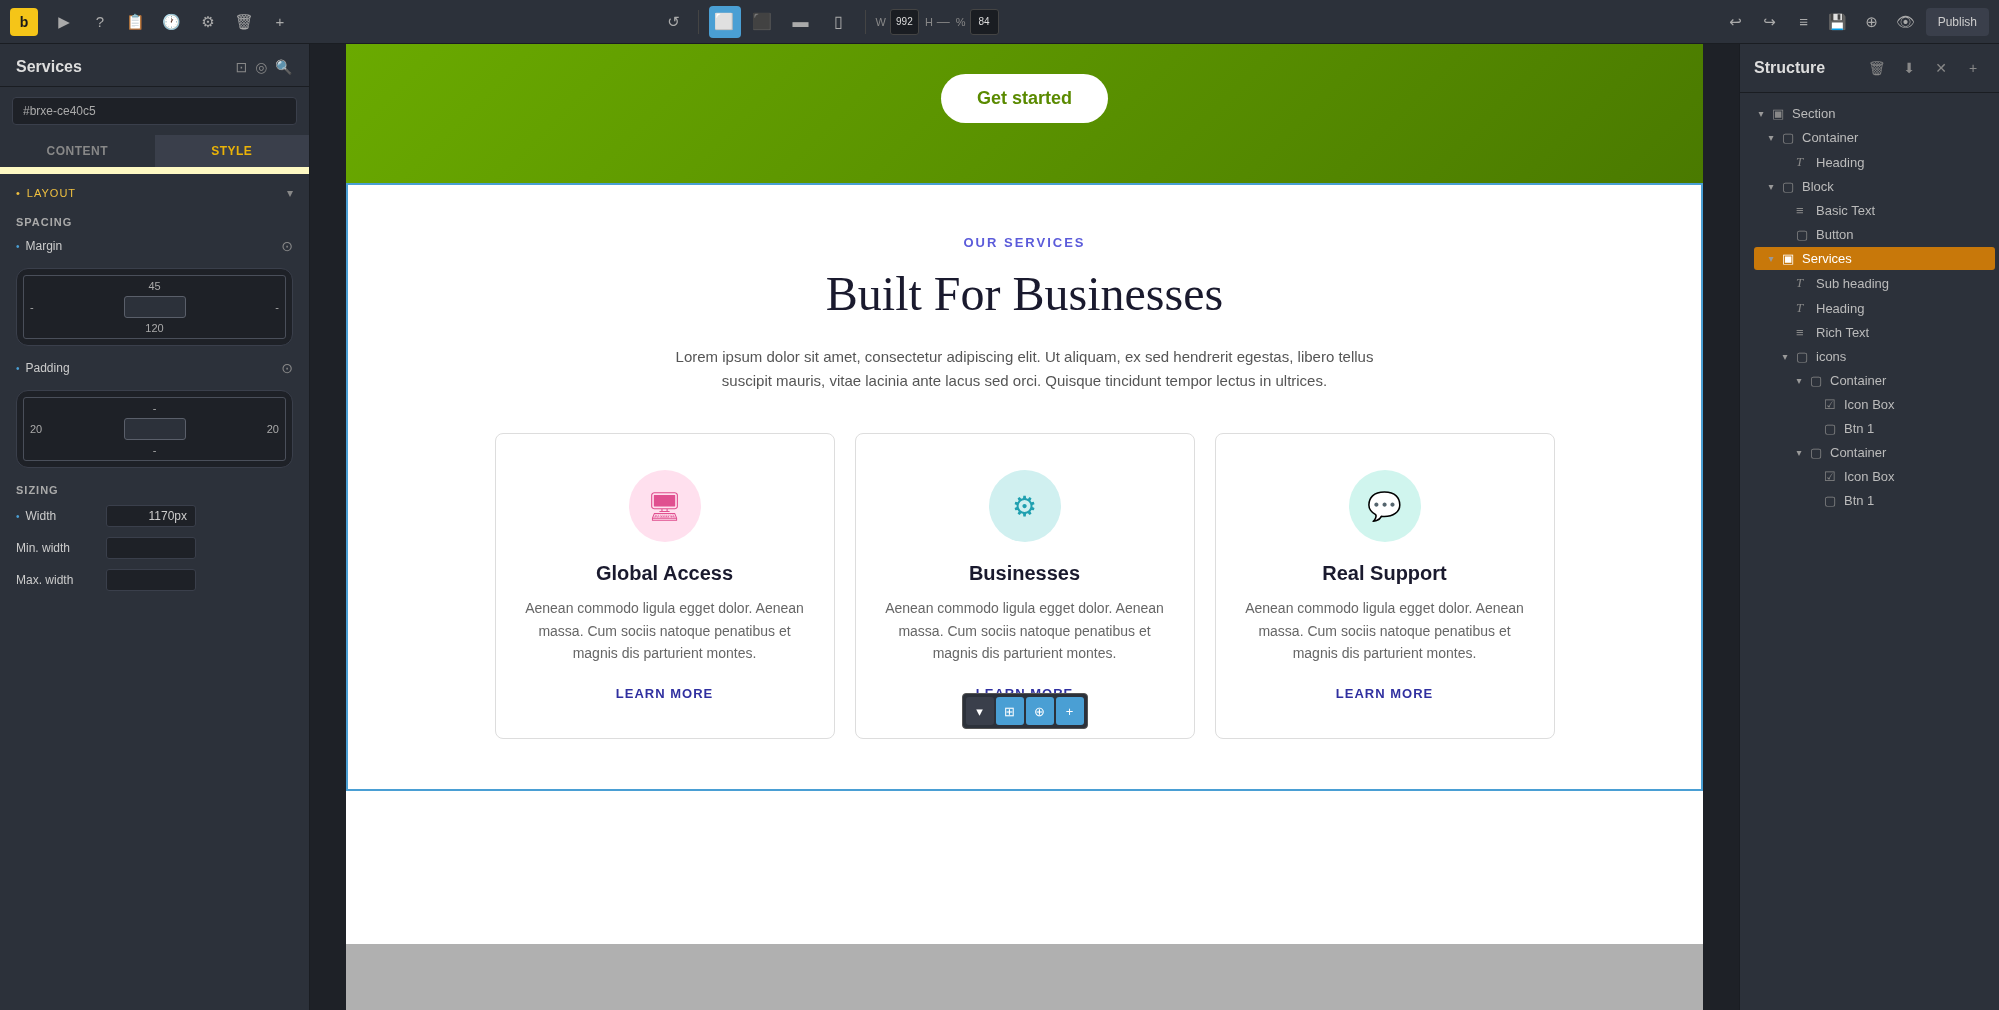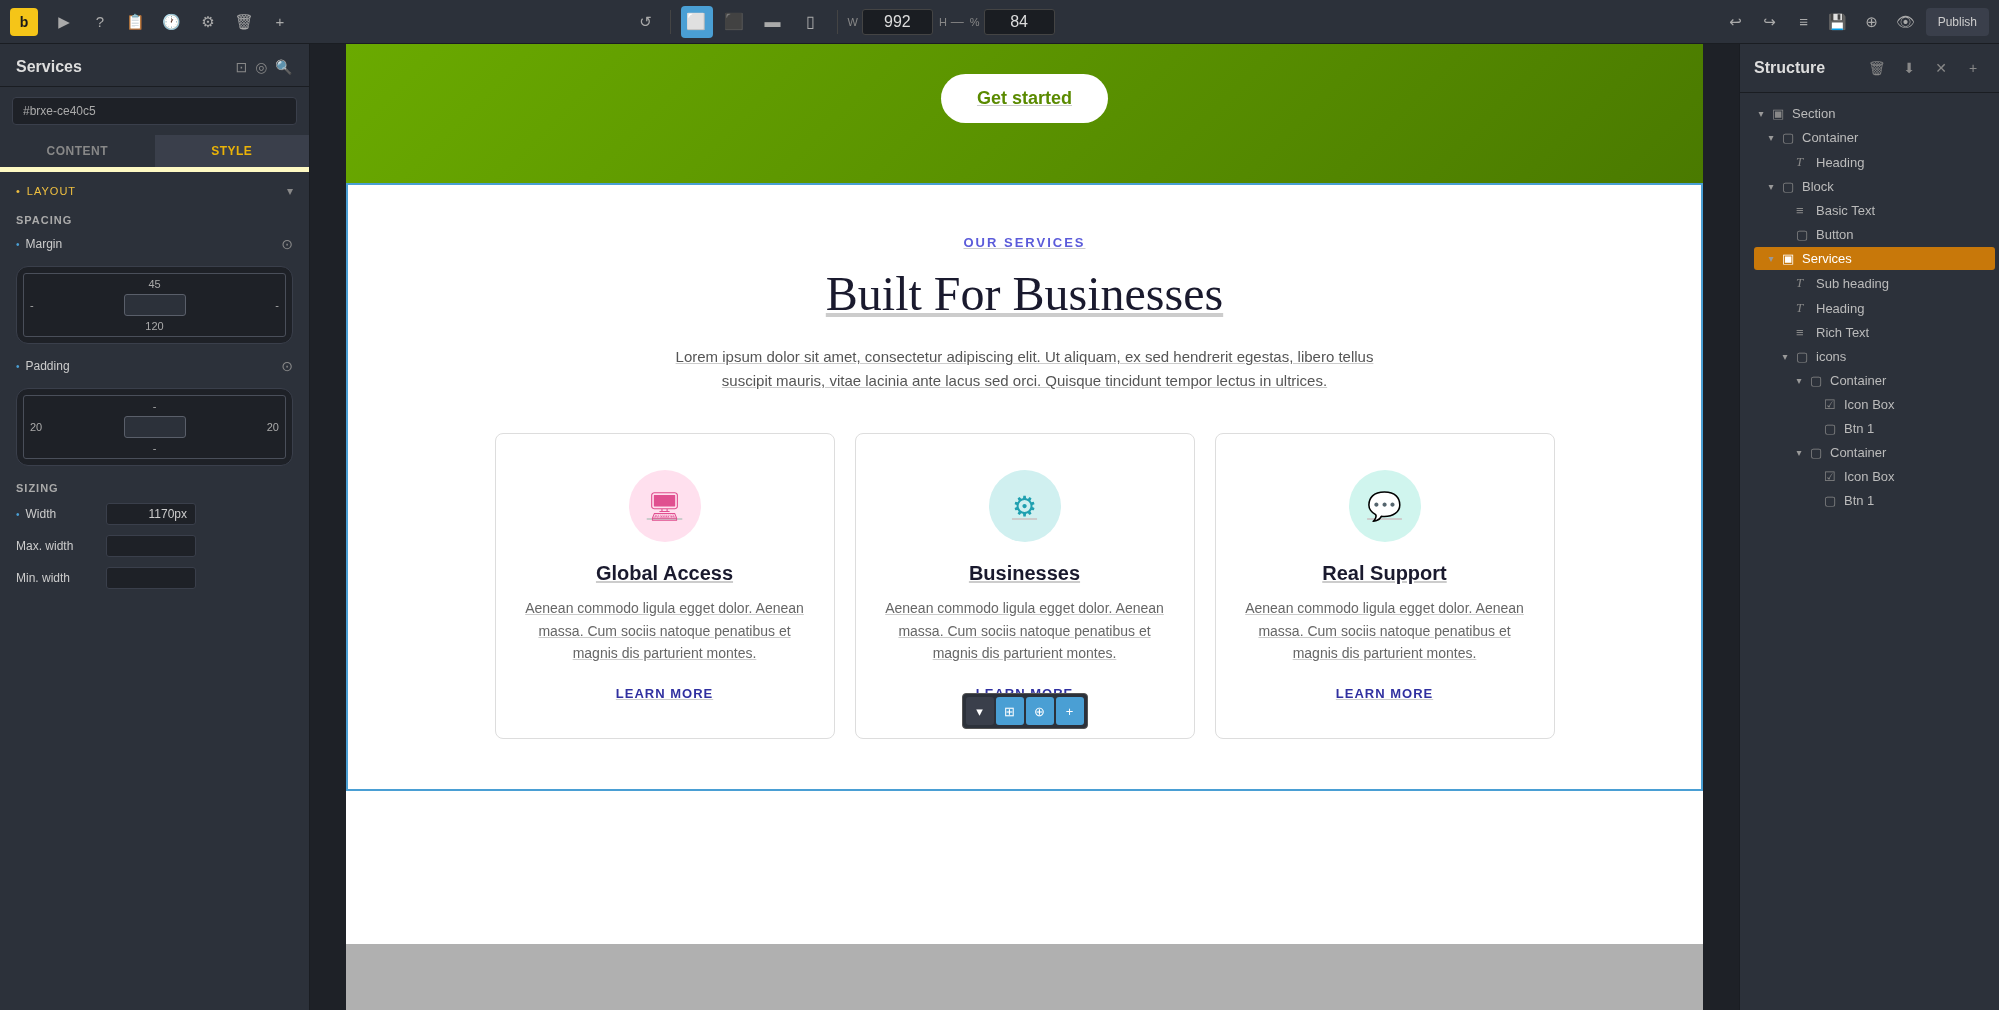--- a/index.html
+++ b/index.html
@@ -29,21 +29,21 @@
     .toolbar-center { display: flex; align-items: center; gap: 6px; margin: 0 auto; }
     .toolbar-device-btn {
       width: 32px; height: 32px; display: flex; align-items: center; justify-content: center;
       color: #aaa; cursor: pointer; border-radius: 4px; font-size: 16px;
     }
     .toolbar-device-btn.active { background: #4a9fd4; color: #fff; }
     .toolbar-input-group { display: flex; align-items: center; gap: 4px; }
     .toolbar-label { font-size: 11px; color: #888; }
     .toolbar-input {
       background: #1a1d22; border: 1px solid #444; color: #ddd;
-      width: 71px; height: 26px; text-align: center; font-size: 16px;
+      width: 29px; height: 26px; text-align: center; font-size: 10px;
       border-radius: 3px; padding: 0 4px;
     }
     .toolbar-right { display: flex; align-items: center; gap: 6px; margin-left: auto; }
     .toolbar-right-btn {
       width: 28px; height: 28px; display: flex; align-items: center; justify-content: center;
       color: #aaa; cursor: pointer; font-size: 15px;
     }
     .publish-btn {
       background: #3a3f4b; border: none; color: #ccc; padding: 4px 12px;
       border-radius: 4px; font-size: 12px; cursor: pointer; height: 28px;
@@ -66,21 +66,21 @@
     .panel-header-icons { display: flex; gap: 8px; }
     .panel-header-icon { color: #888; font-size: 14px; cursor: pointer; }
 
     .search-bar {
       margin: 10px 12px; background: #1e2127; border: 1px solid #3a3f4b;
       border-radius: 4px; padding: 6px 10px; color: #aaa; font-size: 12px;
       display: flex; align-items: center;
     }
 
     .tab-row {
-      display: flex; border-bottom: 5px solid #fef9c3;
+      display: flex; border-bottom: 7px solid #fef9c3;
     }
     .tab-btn {
       flex: 1; padding: 9px 0; text-align: center; font-size: 12px; font-weight: 600;
       cursor: pointer; letter-spacing: 0.5px; text-transform: uppercase;
       color: #888;
     }
     .tab-btn.active { color: #eab308; background: #3a3f4b; }
 
     .section-header {
       display: flex; align-items: center; justify-content: space-between;
@@ -156,21 +156,20 @@
     .canvas-area {
       flex: 1; background: #b0b0b0; overflow: hidden; position: relative;
     }
     .canvas-content {
       width: 100%; height: 100%; overflow-y: auto;
     }
     .page-frame {
       background: #fff;
       margin: 0 auto;
       min-height: 900px;
-      text-decoration: underline;
     }
 
     
     .hero-section {
       background: #5a8a00;
       background: linear-gradient(135deg, #6aaa00 0%, #4a7a00 100%);
       padding: 30px 60px 60px;
       display: flex; align-items: center; justify-content: center;
     }
     .get-started-btn {
@@ -369,25 +368,25 @@
       </div>
     </div>
 
     <div class="subsection-title">SIZING</div>
 
     <div class="sizing-row">
       <span class="sizing-label dot">Width</span>
       <input class="sizing-input" value="1170px" style="">
     </div>
     <div class="sizing-row">
+      <span class="sizing-label">Min. width</span>
+      <input class="sizing-input" style="">
+    </div>
+    <div class="sizing-row">
       <span class="sizing-label">Max. width</span>
-      <input class="sizing-input" style="">
-    </div>
-    <div class="sizing-row">
-      <span class="sizing-label">Min. width</span>
       <input class="sizing-input" style="">
     </div>
   </div>
 
   <div class="canvas-area">
     <div class="canvas-content">
       <div class="page-frame">
 
         <div class="hero-section">
           <button class="get-started-btn">Get started</button>

